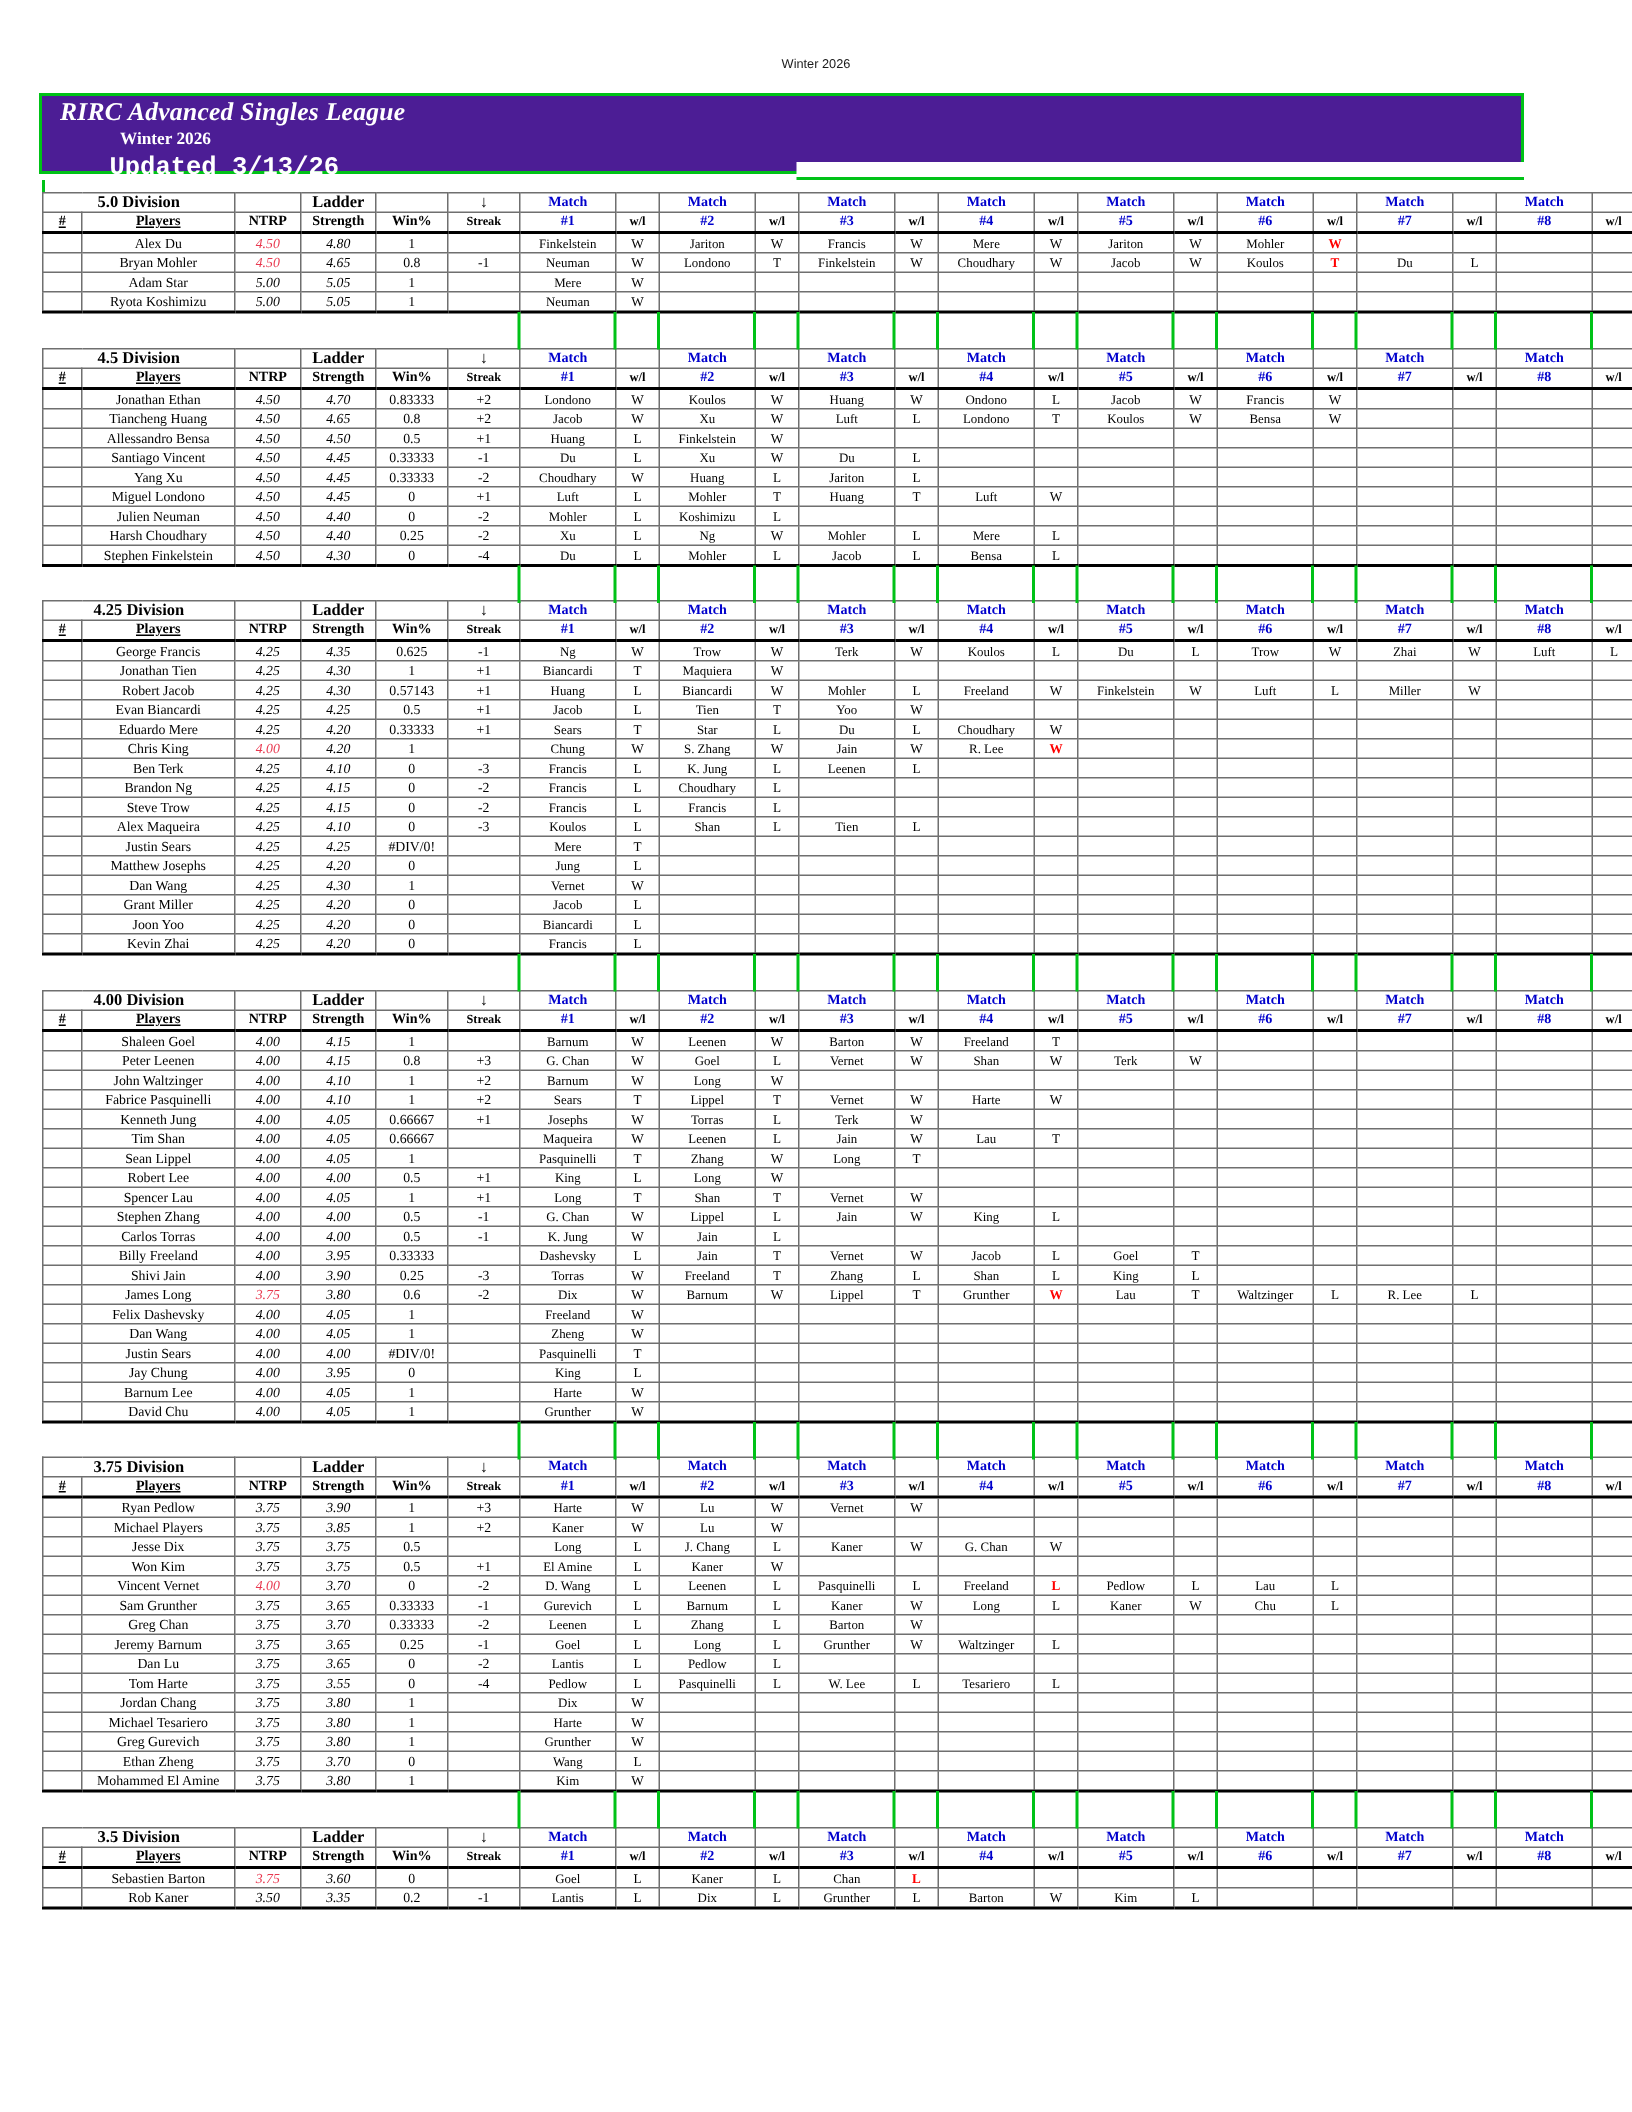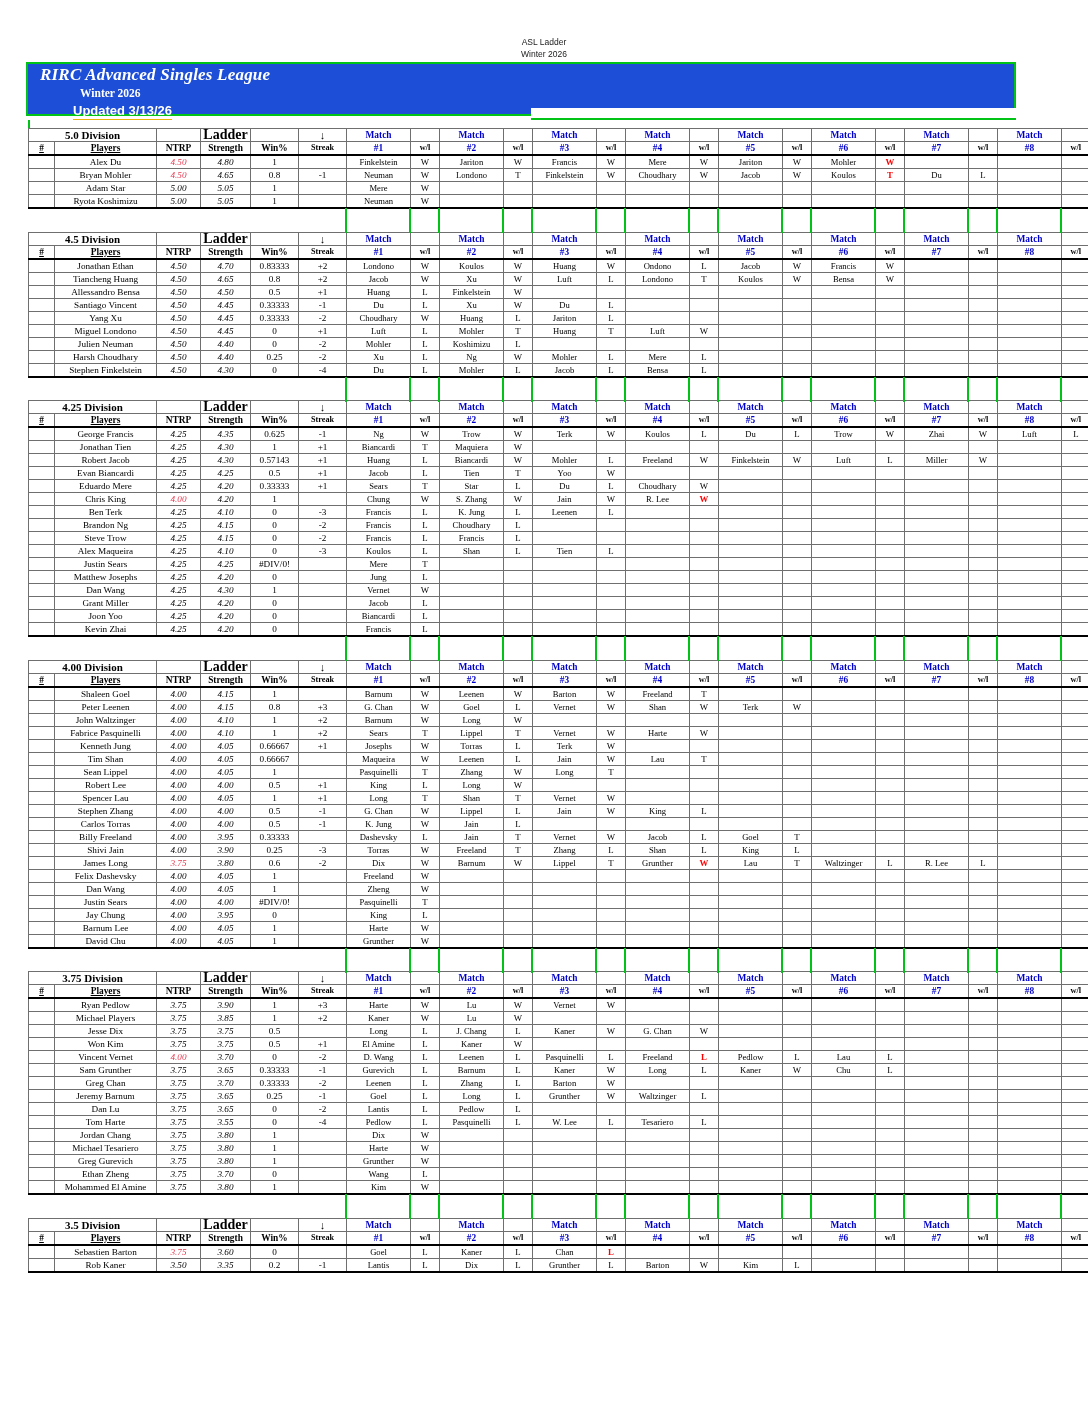--- a/index.html
+++ b/index.html
@@ -25,21 +25,21 @@
     font-size: 8.5px;
     color: #1a1a1a;
     line-height: 12px;
   }
 
   
   .banner-wrap {
     position: absolute;
     left: 28px; top: 62px;
     width: 988px; height: 54px;
-    background: #1d4ed8;
+    background: #4c1d95;
     border-top: 2px solid #00C217;
     border-right: 2px solid #00C217;
     border-bottom: 2px solid #00C217;
   }
   .banner-wrap::after{
     content:"";
     position:absolute; left:-2px; top:-2px; bottom:-2px; width:2px;
     background:#00C217;
   }
   .banner-title {
@@ -51,22 +51,22 @@
     white-space: nowrap;
   }
   .banner-sub1 {
     position: absolute; left: 52px; top: 23px;
     font-family: "Liberation Serif", serif;
     font-weight: bold; font-size: 11.5px; color: #ffffff;
     white-space: nowrap;
   }
   .banner-sub2 {
     position: absolute; left: 45px; top: 39px;
-    font-family: Liberation Sans, sans-serif;
-    font-weight: bold; font-size: 13px; color: #ffffff;
+    font-family: Liberation Mono, monospace;
+    font-weight: bold; font-size: 17px; color: #ffffff;
     white-space: nowrap;
     border-bottom: 2px solid #eab308;
     padding-bottom: 1px;
   }
   
   .banner-notch {
     position: absolute;
     left: 531px; top: 108px;
     width: 485px; height: 12px;
     background: #ffffff;
@@ -106,21 +106,21 @@
     text-align: left;
     font-weight: bold;
     font-size: 11px;
     padding-left: 3px;
     border-top: 2px solid #000;
     border-left: 2px solid #000;
     border-bottom: none;
   }
   td.dt-blank { border-top: 2px solid #000; border-bottom: none; }
   td.dt-blank-r { border-top: 2px solid #000; border-bottom: none; border-right: 2px solid #000;}
-  td.ladderlab { font-weight: bold; font-size: 14px; border-top: 2px solid #000; border-bottom: none;}
+  td.ladderlab { font-weight: bold; font-size: 11px; border-top: 2px solid #000; border-bottom: none;}
   td.arrowlab { font-weight: bold; font-size: 11px; border-top: 2px solid #000; border-bottom: none;}
   td.matchlab {
     font-weight: bold; color: #0000CC; font-size: 9.4px;
     border-top: 2px solid #000; border-bottom: none;
   }
 
   
   td.hdr { font-weight: bold; font-size: 9.4px; }
   td.hdr-hash { font-weight: bold; text-decoration: underline; border-left:2px solid #000;}
   td.hdr-players { font-weight: bold; text-align: left; padding-left: 3px; text-decoration: underline; }
@@ -153,21 +153,20 @@
   .greenticks i {
     position: absolute; width: 2px; background: #00C217; display:block;
   }
 </style>
 </head>
 <body>
 
 <div id="sheet">
 
   <div class="print-head">
-    <div>ASL Ladder</div>
     <div>Winter 2026</div>
   </div>
 
   <div class="banner-wrap">
     <div class="banner-title">RIRC Advanced Singles League</div>
     <div class="banner-sub1">Winter  2026</div>
     <div class="banner-sub2">Updated 3/13/26</div>
   </div>
   <div class="banner-notch"></div>
   <div class="banner-gap"></div>

